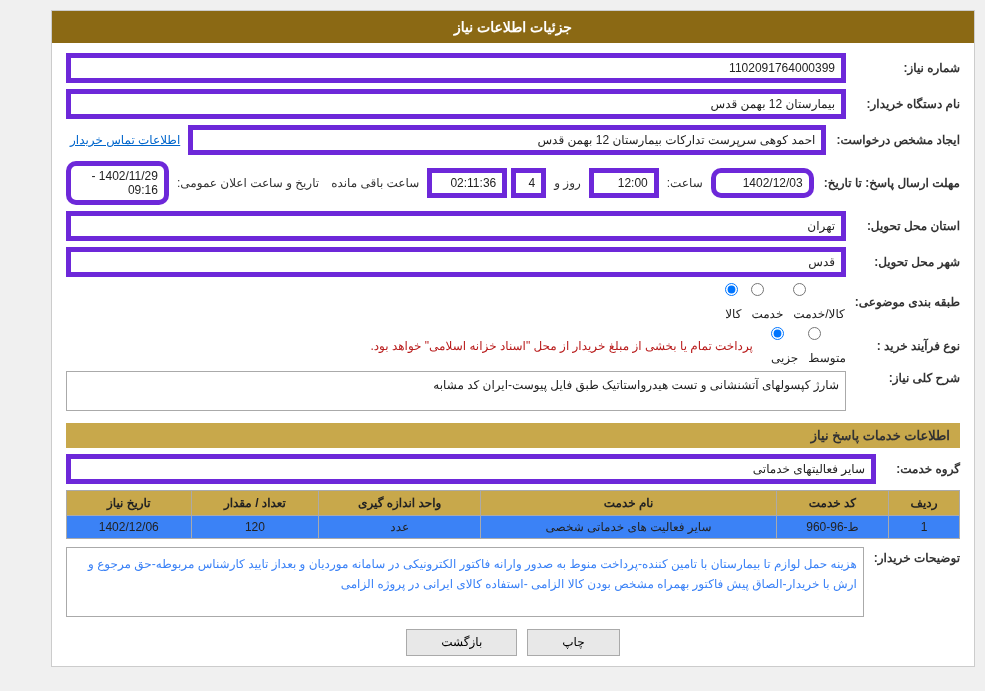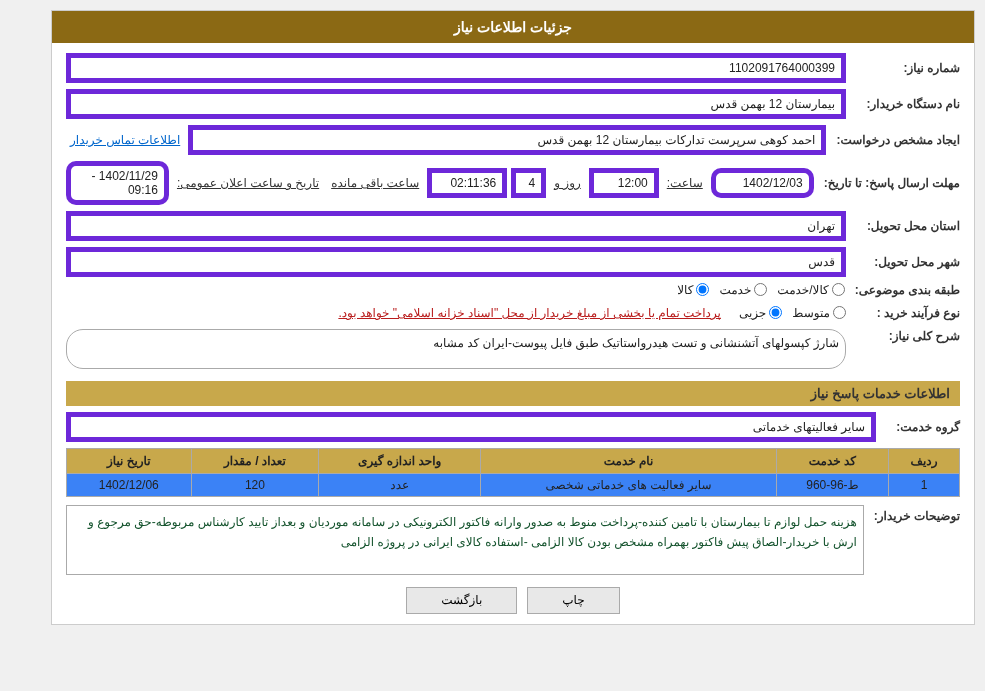--- a/index.html
+++ b/index.html
@@ -51,21 +51,20 @@
       padding: 3px 6px;
       min-height: 22px;
       flex: 1;
       text-align: right;
     }
     .info-value-box.narrow { flex: 0.5; min-width: 80px; border-radius: 10px; }
     .info-value-box.very-narrow { min-width: 60px; flex: 0; }
     .static-text {
       color: #333;
       padding: 3px 4px;
-      text-decoration: underline;
     }
     .link-text {
       color: #0066cc;
       text-decoration: underline;
       cursor: pointer;
       padding: 3px 4px;
     }
     .section-header {
       background: #c8a84b;
       color: #333;
@@ -74,22 +73,23 @@
       margin: 8px 0 6px 0;
       font-size: 13px;
     }
     .radio-group {
       display: flex;
       gap: 10px;
       align-items: center;
     }
     .radio-item {
       display: flex;
-      align-items: flex-start;
-      gap: 3px;
+      align-items: flex-end;
+      gap: 11px;
+      flex-direction: column;
     }
     .radio-item input { cursor: pointer; }
     .description-box {
       border: 1px solid #aaa;
       padding: 6px;
       min-height: 40px;
       background: #fff;
       text-align: right;
       margin-bottom: 4px;
     }
@@ -113,21 +113,21 @@
       text-align: center;
       background: #3b82f6;
     }
     .notes-box {
       border: 1px solid #aaa;
       padding: 6px;
       min-height: 70px;
       background: #fff;
       text-align: right;
       line-height: 1.7;
-      color: #14532d;
+      color: #3b82f6;
     }
     .buyer-label {
       color: #333;
       font-weight: bold;
       white-space: nowrap;
       min-width: 80px;
       text-align: right;
       padding-left: 6px;
       align-self: flex-start;
       padding-top: 4px;
@@ -231,21 +231,21 @@
           <label class="radio-item">
             <input type="radio" name="purchase" checked="" style="">
             <span>جزیی</span>
           </label>
         </div>
         <span class="static-text" style="color:#b91c1c; margin-right:10px;">پرداخت تمام یا بخشی از مبلغ خریدار از محل "اسناد خزانه اسلامی" خواهد بود.</span>
       </div>
 
       <div class="info-row" style="align-items:flex-start;">
         <span class="info-label">شرح کلی نیاز:</span>
-        <div class="description-box" style="flex:1;border-radius:17px;">شارژ کپسولهای آتشنشانی و تست هیدرواستاتیک طبق فایل پیوست-ایران کد مشابه</div>
+        <div class="description-box" style="flex:1;">شارژ کپسولهای آتشنشانی و تست هیدرواستاتیک طبق فایل پیوست-ایران کد مشابه</div>
       </div>
 
       <div class="section-header">اطلاعات خدمات پاسخ نیاز</div>
 
       <div class="group-row">
         <span class="info-label" style="min-width:80px;">گروه خدمت:</span>
         <div class="info-value-box">سایر فعالیتهای خدماتی</div>
       </div>
 
       <table class="service-table">

